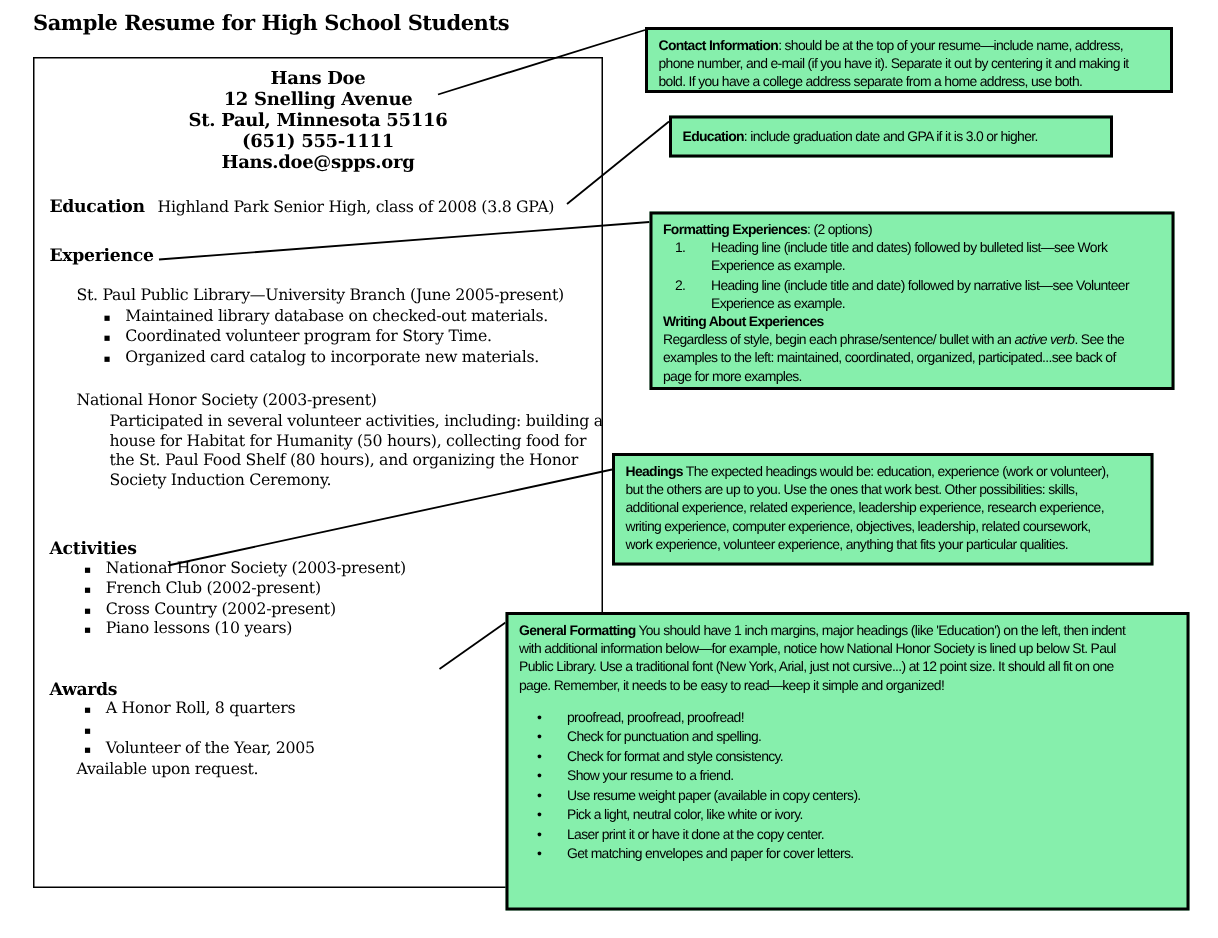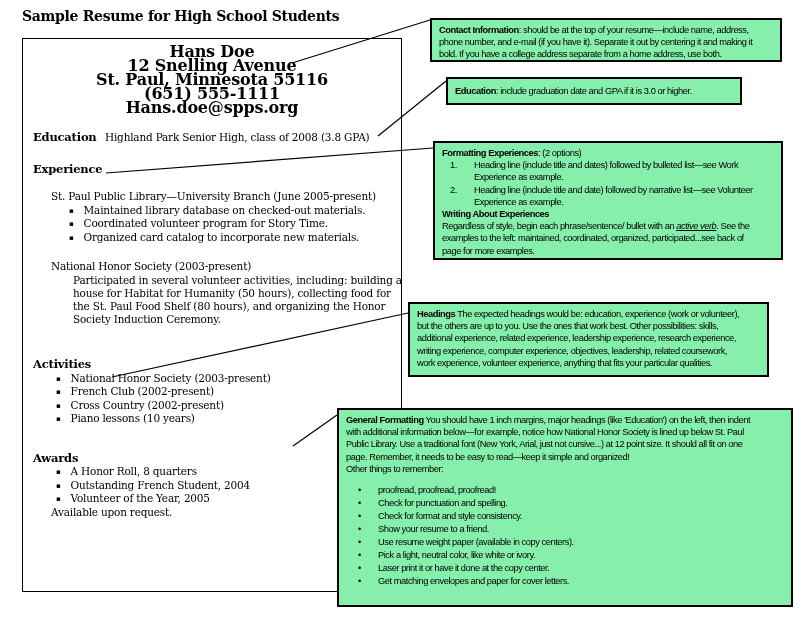--- a/index.html
+++ b/index.html
@@ -11,21 +11,21 @@
     position:absolute;left:22px;top:8px;
     font-size:14px;font-weight:bold;letter-spacing:-0.3px;
   }
   
   .resume{
     position:absolute;left:22px;top:38px;width:380px;height:554px;
     border:1px solid #000;background:#fff;box-sizing:border-box;
     font-size:10.5px;line-height:13.5px;letter-spacing:-0.2px;z-index:1;
     padding-top:3px;
   }
-  .r-header{margin-top:3px;text-align:center;font-weight:bold;font-size:16px;line-height:14px;}
+  .r-header{margin-top:3px;text-align:center;font-weight:bold;font-size:12px;line-height:14px;}
   .r-h{font-weight:bold;font-size:11.5px;padding-left:10px;}
   .r-edu-row{margin-top:16px;padding-left:10px;}
   .r-edu-row .r-h{display:inline-block;width:72px;padding-left:0;margin:0;}
   .mt-exp{margin-top:18px;}
   .mt-act{margin-top:32px;}
   .mt-aw{margin-top:26px;}
   .mt-ref{margin-top:26px;}
   .job-title{margin-top:14px;padding-left:28px;}
   .brow{display:flex;gap:10px;}
   .brow.exp{padding-left:46px;}
@@ -46,21 +46,21 @@
   .co-education{left:446px;top:77px;width:296px;height:28px;padding-top:6px;}
   .co-formatting{left:433px;top:141px;width:350px;height:119px;}
   .co-headings{left:408px;top:302px;width:361px;height:75px;}
   .co-general{left:337px;top:408px;width:456px;height:199px;}
   .fmt-item{display:grid;grid-template-columns:24px 1fr;padding-left:8px;}
   .fmt-item p{white-space:pre-line;}
   .g-label{margin-top:10px;}
   .g-list{margin-top:9px;}
   .g-item{display:grid;grid-template-columns:20px 1fr;padding-left:12px;line-height:13px;}
   .b{font-weight:bold;}
-  .i{font-style:italic;text-decoration:underline;}
+  .i{font-style:italic;}
 </style>
 </head>
 <body>
 
 <div class="canvas">
 
   <div class="page-title">Sample Resume for High School Students</div>
 
   <div class="resume">
     <div class="r-header">
@@ -115,21 +115,20 @@
         <span>Piano lessons (10 years)</span>
       </div>
 
     <div class="r-h mt-aw">Awards</div>
     <div class="brow act">
         <span class="sq">▪</span>
         <span>A Honor Roll, 8 quarters</span>
       </div>
     <div class="brow act">
         <span class="sq">▪</span>
-        <span>Outstanding French Student, 2004</span>
       </div>
     <div class="brow act">
         <span class="sq">▪</span>
         <span>Volunteer of the Year, 2005</span>
       </div>
 
     <div class="ref-value">Available upon request.</div>
   </div>
 
   <svg class="connectors" width="812" height="625" viewBox="0 0 812 625">
@@ -174,21 +173,20 @@
 additional experience, related experience, leadership experience, research experience,
 writing experience, computer experience, objectives, leadership, related coursework,
 work experience, volunteer experience, anything that fits your particular qualities.</span></p>
   </div>
 
   <div class="callout co-general">
     <p><span class="b">General Formatting</span><span>  You should have 1 inch margins, major headings (like 'Education') on the left, then indent
 with additional information below—for example, notice how National Honor Society is lined up below St. Paul
 Public Library.  Use a traditional font (New York, Arial, just not cursive...) at 12 point size.  It should all fit on one
 page.  Remember, it needs to be easy to read—keep it simple and organized!</span></p>
-    <p class="g-label">Other things to remember:</p>
     <div class="g-list">
       <div class="g-item">
           <span>•</span>
           <span>proofread, proofread, proofread!</span>
         </div>
       <div class="g-item">
           <span>•</span>
           <span>Check for punctuation and spelling.</span>
         </div>
       <div class="g-item">

